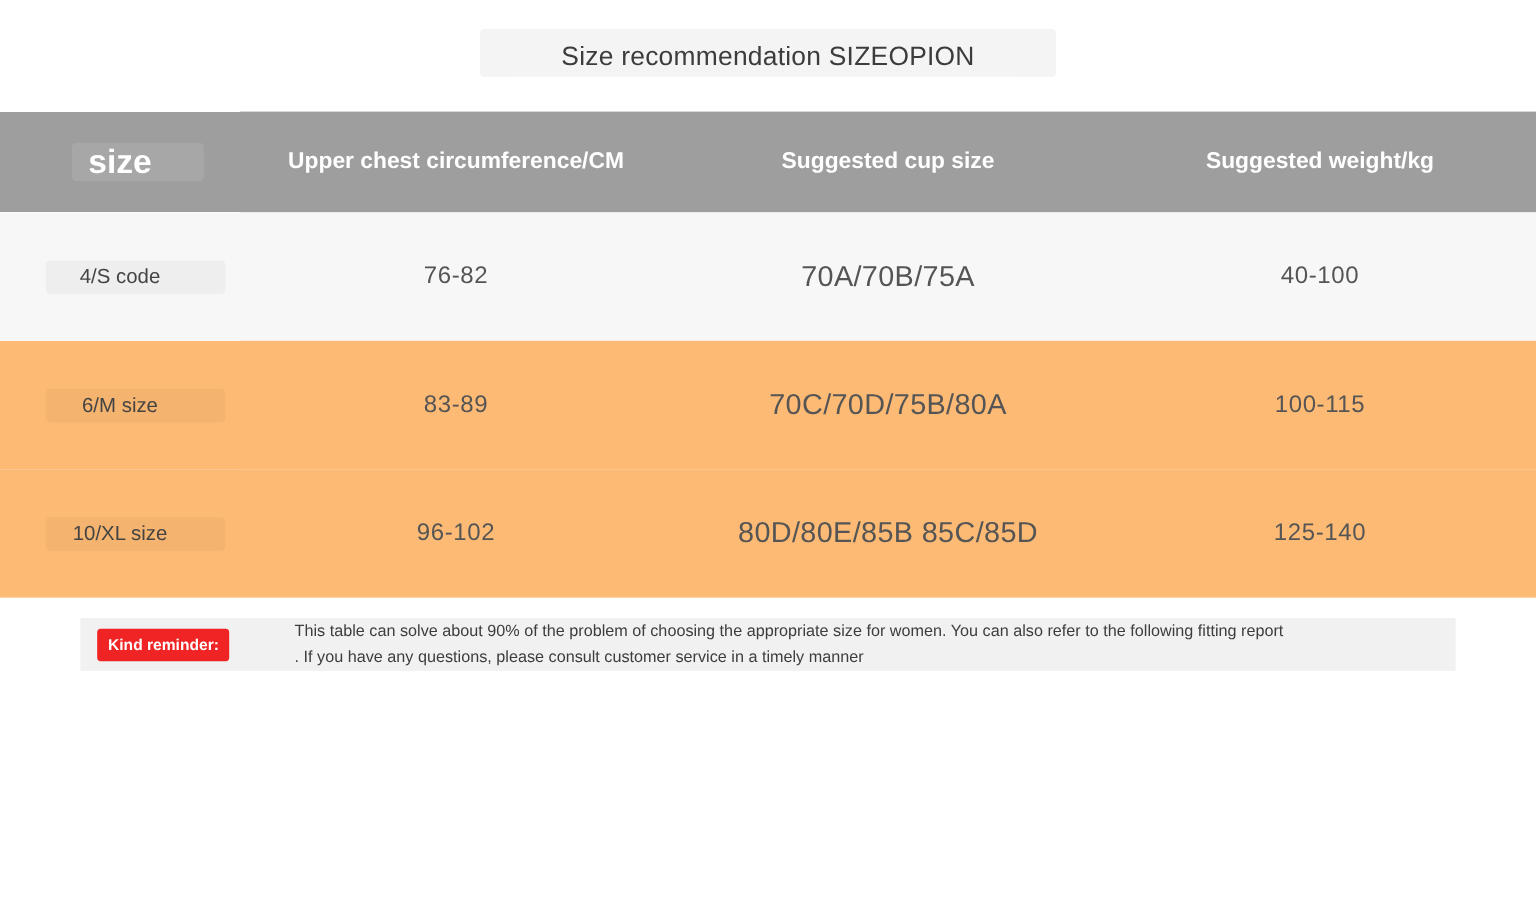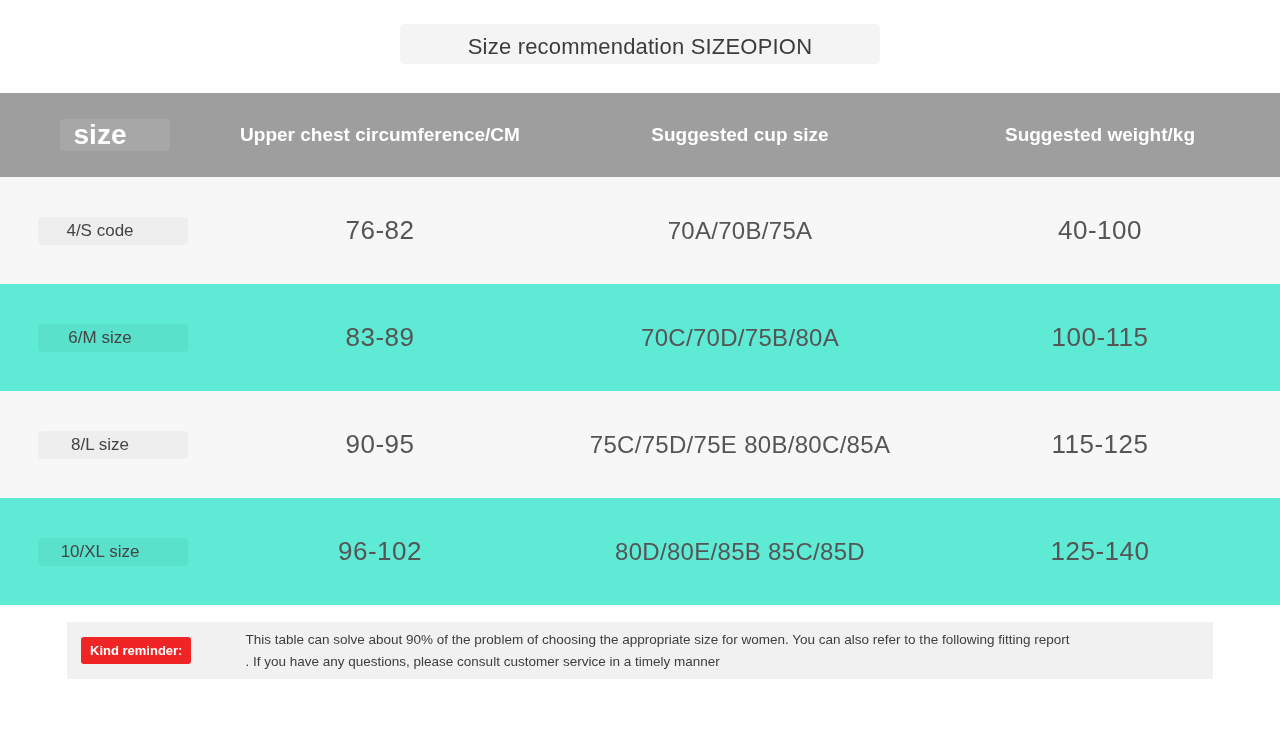--- a/index.html
+++ b/index.html
@@ -75,21 +75,21 @@
     width: 110px;
     height: 32px;
     background: rgba(255,255,255,0.10);
     border-radius: 4px;
   }
 
   .table tr.data-row {
     height: 107px;
   }
   .table tr.data-row.alt-a { background: #f7f7f7; }
-  .table tr.data-row.alt-b { background: #5eead4; }
+  .table tr.data-row.alt-b { background: #fdba74; }
 
   .table td {
     text-align: center;
     vertical-align: middle;
     padding: 0;
     color: #555555;
   }
   td.c-size {
     font-size: 17px;
     color: #444444;
@@ -101,36 +101,36 @@
     top: 50%;
     transform: translateY(-50%);
     width: 150px;
     height: 28px;
     background: rgba(0,0,0,0.035);
     border-radius: 4px;
   }
   td.c-size span.label { position: relative; }
 
   td.c-chest, td.c-weight {
-    font-size: 26px;
+    font-size: 20px;
     color: #555555;
     letter-spacing: 0.5px;
   }
   td.c-cup {
     font-size: 24px;
     color: #555555;
     line-height: 1.25;
     letter-spacing: 0.3px;
   }
 
   
   .note-wrap {
     margin: 17px 67px 0 67px;
     background: #f1f1f1;
-    height: 57px;
+    height: 44px;
     display: flex;
     align-items: center;
     padding: 0 14px;
     box-sizing: border-box;
   }
   .note-badge {
     background: #f02424;
     color: #ffffff;
     font-size: 13px;
     font-weight: bold;
@@ -193,32 +193,20 @@
           <span class="size-ghost"></span>
           <span class="label">6/M size</span>
         </td>
         <td class="c-chest">83-89</td>
         <td class="c-cup">
           <span class="line">70C/70D/75B/80A</span>
         </td>
         <td class="c-weight">100-115</td>
       </tr>
 
-      <tr class="data-row alt-a">
-        <td class="c-size">
-          <span class="size-ghost"></span>
-          <span class="label">8/L size</span>
-        </td>
-        <td class="c-chest">90-95</td>
-        <td class="c-cup">
-          <span class="line">75C/75D/75E</span>
-          <span class="line">80B/80C/85A</span>
-        </td>
-        <td class="c-weight">115-125</td>
-      </tr>
 
       <tr class="data-row alt-b">
         <td class="c-size">
           <span class="size-ghost"></span>
           <span class="label">10/XL size</span>
         </td>
         <td class="c-chest">96-102</td>
         <td class="c-cup">
           <span class="line">80D/80E/85B</span>
           <span class="line">85C/85D</span>

